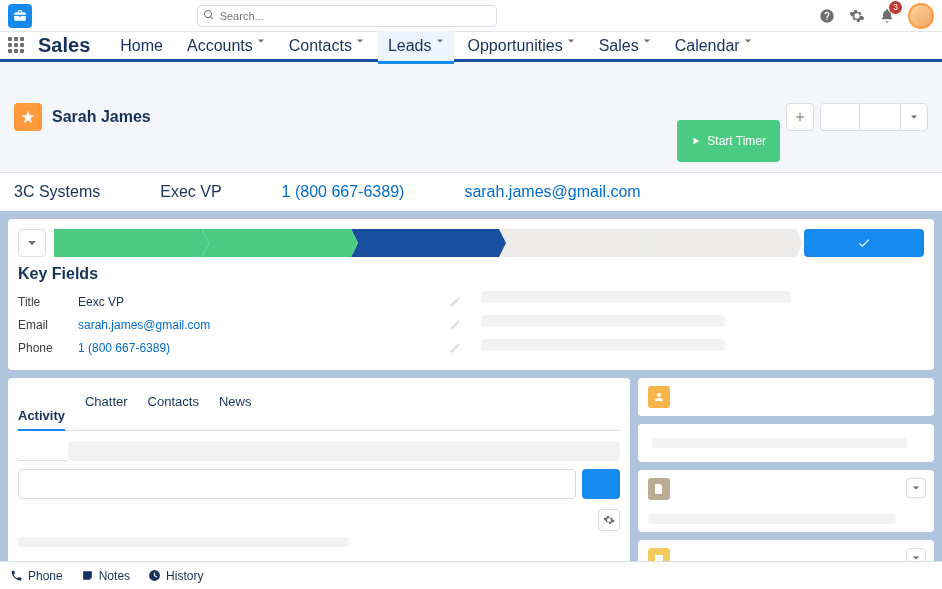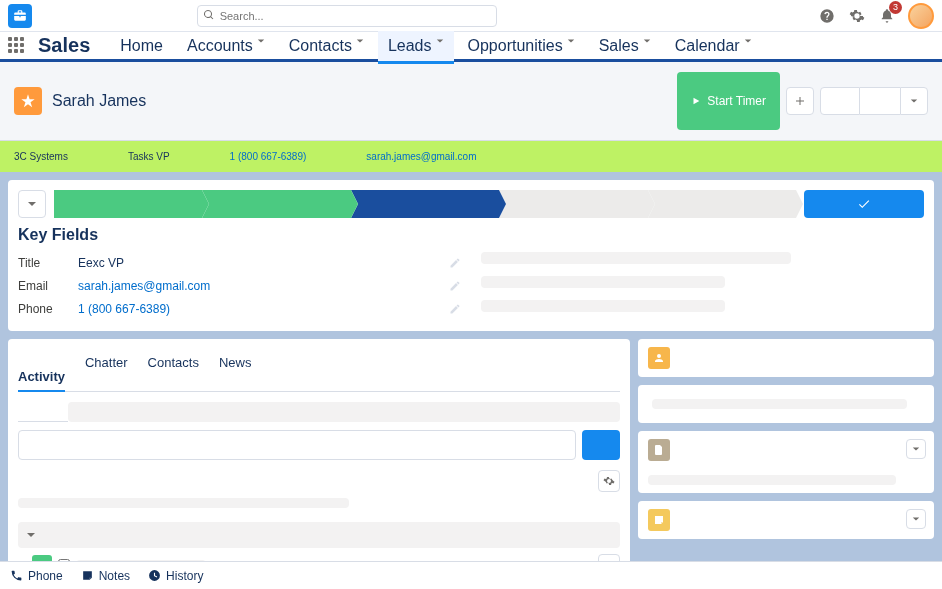--- a/index.html
+++ b/index.html
@@ -18,30 +18,30 @@
 .app-launcher { width: 18px; height: 18px; display: grid; grid-template-columns: repeat(3,4px); grid-template-rows: repeat(3,4px); gap: 2px; margin-right: 12px; cursor: pointer; }
 .app-launcher div { background: #706e6b; border-radius: 1px; }
 .app-name { font-weight: 700; font-size: 20px; margin-right: 20px; }
 .nav-items { display: flex; gap: 4px; }
 .nav-item { padding: 6px 10px; font-size: 16px; cursor: pointer; display: flex; gap: 4px; border-radius: 0; }
 .nav-item.active { background: #eef4ff; border-bottom: 3px solid #1589ee; margin-bottom: -3px; }
 .chevron { width: 8px; height: 8px; color: #706e6b; }
 .content { padding: 0; background: #b0c4de; }
 .record-header { background: #f4f6f9; padding: 10px 14px; display: flex; align-items: center; gap: 10px; border-bottom: 1px solid #d8dde6; }
 .record-icon { width: 28px; height: 28px; background: #ff9a3c; border-radius: 4px; display: flex; align-items: center; justify-content: center; color: #fff; }
-.record-title { font-size: 16px; font-weight: 400; }
+.record-title { font-size: 16px; font-weight: 700; }
 .record-actions { margin-left: auto; display: flex; gap: 6px; align-items: center; }
-.btn-timer { background: #4bca81; color: #fff; border: none; padding: 22px 14px; border-radius: 4px; font-size: 12px; display: flex; align-items: center; gap: 6px; cursor: pointer; }
+.btn-timer { background: #4bca81; color: #fff; border: none; padding: 14px 14px; border-radius: 4px; font-size: 12px; display: flex; align-items: center; gap: 6px; cursor: pointer; margin-top: 48px; }
 .btn-icon { width: 28px; height: 28px; border: 1px solid #d8dde6; background: #fff; border-radius: 4px; display: flex; align-items: center; justify-content: center; cursor: pointer; }
 .btn-group { display: flex; }
 .btn-group .btn-seg { width: 40px; height: 28px; border: 1px solid #d8dde6; background: #fff; cursor: pointer; }
 .btn-group .btn-seg:first-child { border-radius: 4px 0 0 4px; }
 .btn-group .btn-seg:nth-child(2) { border-left: none; border-right: none; }
 .btn-group .btn-seg:last-child { border-radius: 0 4px 4px 0; width: 28px; }
-.highlights { background: #bef264; padding: 10px 14px; display: flex; gap: 60px; font-size: 10px; }
+.highlights { background: #ffffff; padding: 10px 14px; display: flex; gap: 60px; font-size: 16px; }
 .highlights a { color: #006dcc; text-decoration: none; }
 .main-wrap { padding: 8px; display: flex; flex-direction: column; gap: 8px; }
 .path-card { background: #fff; border-radius: 4px; padding: 10px; }
 .path-row { display: flex; gap: 8px; align-items: center; }
 .path-toggle { width: 28px; height: 28px; border: 1px solid #d8dde6; border-radius: 4px; display: flex; align-items: center; justify-content: center; cursor: pointer; }
 .path-stages { display: flex; flex: 1; height: 28px; }
 .stage { flex: 1; position: relative; }
 .stage::after { content: ''; position: absolute; right: -7px; top: 0; width: 0; height: 0; border-top: 14px solid transparent; border-bottom: 14px solid transparent; z-index: 2; }
 .stage.green { background: #4bca81; }
 .stage.green::after { border-left: 7px solid #4bca81; }
@@ -207,21 +207,21 @@
           <svg viewBox="0 0 10 10" width="8" height="8" fill="#706e6b">
               <path d="M1 3l4 4 4-4z"></path>
             </svg>
         </div>
       </div>
     </div>
   </div>
 
   <div class="highlights">
     <span>3C Systems</span>
-    <span>Tasks VP</span>
+    <span>Exec VP</span>
     <a href="#">1 (800 667-6389)</a>
     <a href="#">sarah.james@gmail.com</a>
   </div>
 
   <div class="main-wrap">
     <div class="path-card">
       <div class="path-row">
         <div class="path-toggle">
           <svg viewBox="0 0 10 10" width="10" height="10" fill="#706e6b">
               <path d="M1 3l4 4 4-4"></path>

